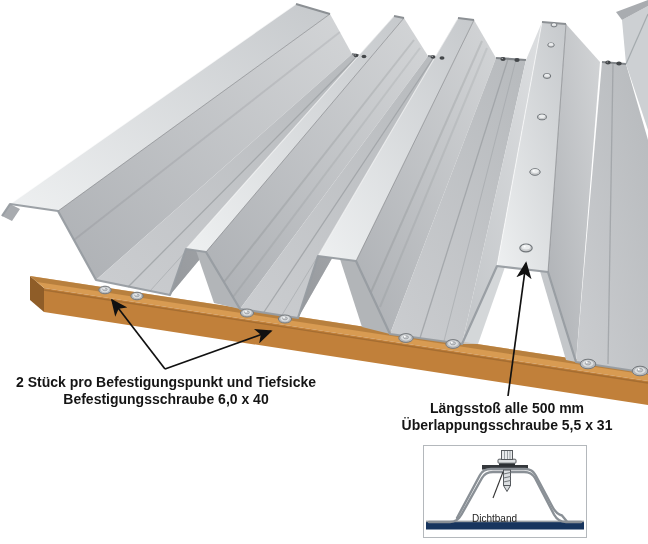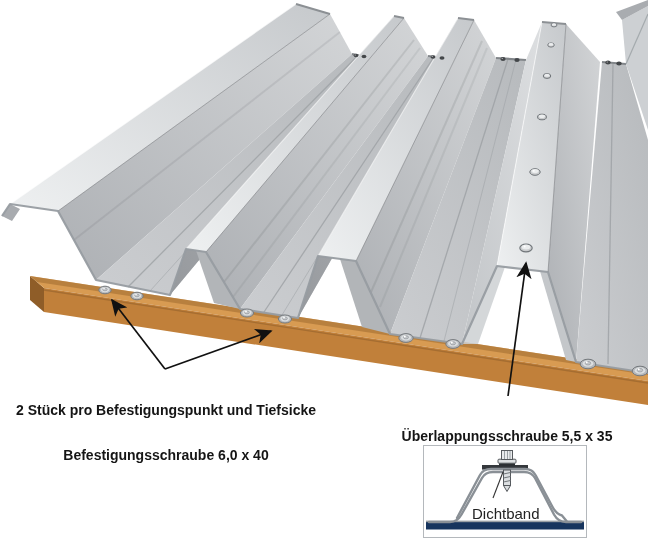--- a/index.html
+++ b/index.html
@@ -6,29 +6,29 @@
   .stage{
     position:relative;width:648px;height:544px;background:#fff;overflow:hidden;
     font-family:"Liberation Sans", sans-serif;
   }
   .stage svg{display:block;}
   .main-svg{position:absolute;left:0;top:0;}
   .anno{
     position:absolute;text-align:center;color:#151515;
     font-weight:bold;font-size:14px;line-height:16.5px;white-space:nowrap;
   }
-  .anno div{white-space:nowrap;margin-top:28px;}
+  .anno div{white-space:nowrap;}
   .label-left{left:6px;top:374px;width:320px;}
   .label-right{left:392px;top:400px;width:230px;}
   .inset{
     position:absolute;left:423px;top:445px;width:162px;height:91px;
     border:1px solid #b4b8bc;background:#fff;box-sizing:content-box;
   }
   .inset-label{
-    position:absolute;left:48px;top:59px;font-size:15px;color:#222;
+    position:absolute;left:48px;top:67px;font-size:10px;color:#222;
     font-weight:normal;white-space:nowrap;
   }
 </style>
 </head>
 <body>
 
 <div class="stage">
 
   <svg class="main-svg" width="648" height="544" viewBox="0 0 648 544">
     <defs>
@@ -232,21 +232,22 @@
       <line x1="508" y1="396" x2="526" y2="263" marker-end="url(#ah)"></line>
     </g>
   </svg>
 
   <div class="anno label-left">
     <div>2 Stück pro Befestigungspunkt und Tiefsicke</div>
     <div>Befestigungsschraube 6,0 x 40</div>
   </div>
 
   <div class="anno label-right">
-    <div>Überlappungsschraube 5,5 x 35</div>
+    <div>Längsstoß alle 500 mm</div>
+    <div>Überlappungsschraube 5,5 x 31</div>
   </div>
 
   <div class="inset">
     <svg width="162" height="91" viewBox="0 0 162 91">
 
       <rect x="2" y="76" width="158" height="7.5" fill="#17355e"></rect>
       <rect x="2" y="74.6" width="158" height="1.6" fill="#9aa0a5"></rect>
 
       <path d="M5,76 L26,76 C32,76 35,73 37.5,68.5 L58,32 C60.5,27.5 64,26 69,26 L100,26 C105,26 108.5,27.5 111,32 L130,68.5 C132.5,73 136,76 142,76 L157,76" fill="none" stroke="#8a9096" stroke-width="2.4" stroke-linecap="round"></path>
 

